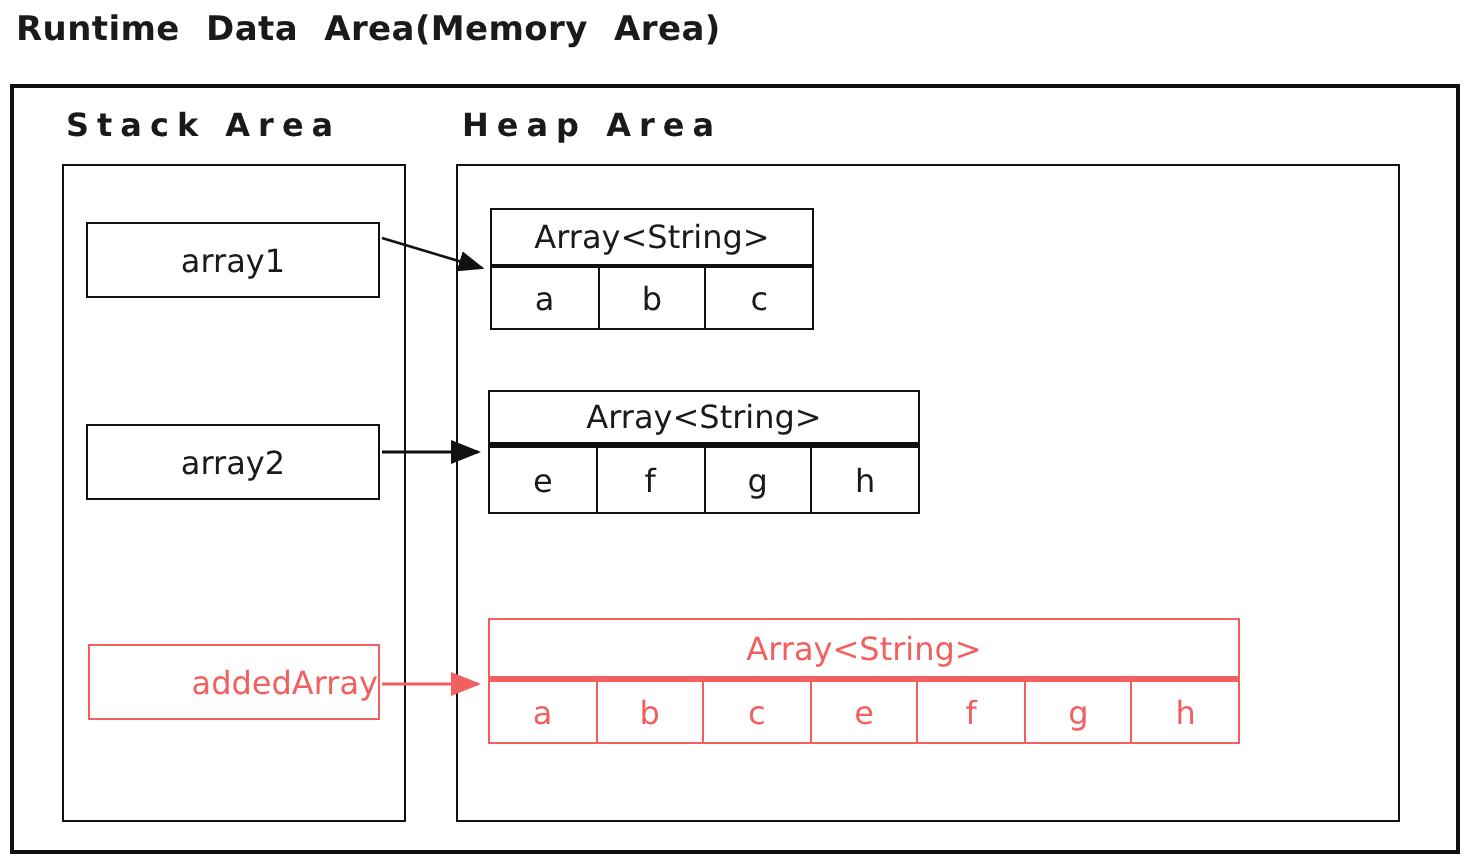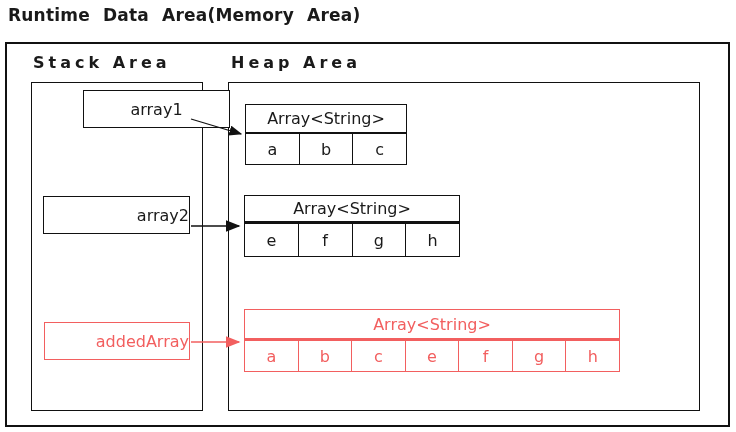--- a/index.html
+++ b/index.html
@@ -40,22 +40,22 @@
   .stack-panel { left:31px;  width:172px; }
   .heap-panel  { left:228px; width:472px; }
 
   .var-box {
     left:43px; width:147px; height:38px;
     border:1.5px solid #111111;
     background:#ffffff;
     display:flex; align-items:center; justify-content:center;
     font-size:16px;
   }
-  .var-array1     { top:90px;margin-left:40px; }
-  .var-array2     { top:196px;justify-content:flex-end; }
+  .var-array1     { top:111px; }
+  .var-array2     { top:212px; }
   .var-addedarray { top:322px; width:146px; left:44px;justify-content:flex-end; }
 
   .obj {
     position:absolute;
     border:1.5px solid #111111;
     background:#ffffff;
     font-size:16px;
   }
   .obj-header {
     display:flex; align-items:center; justify-content:center;

